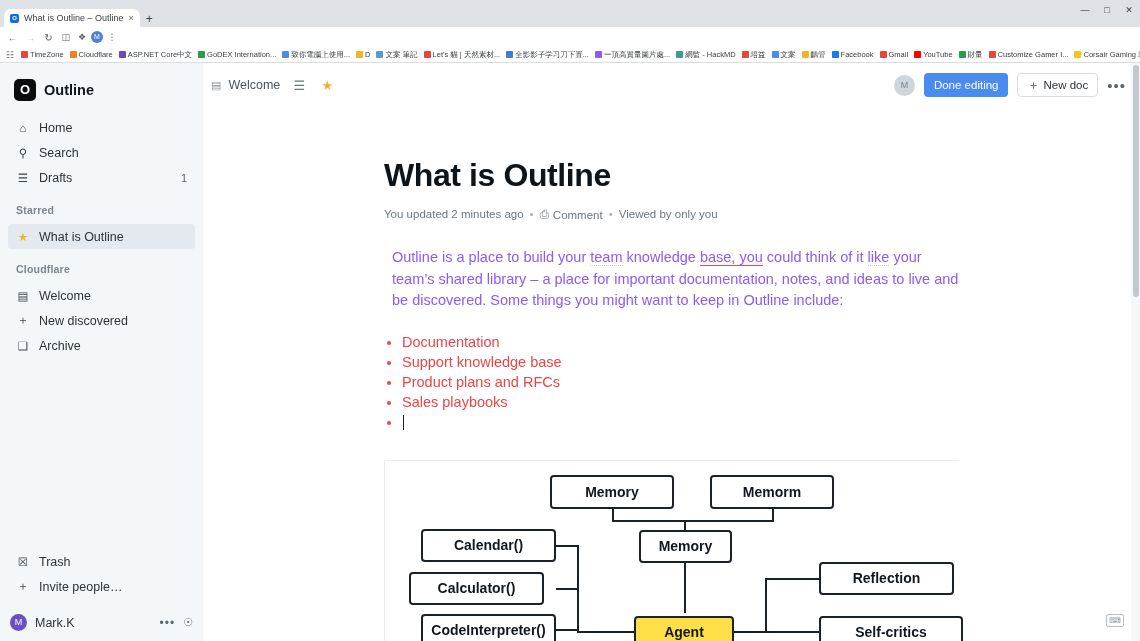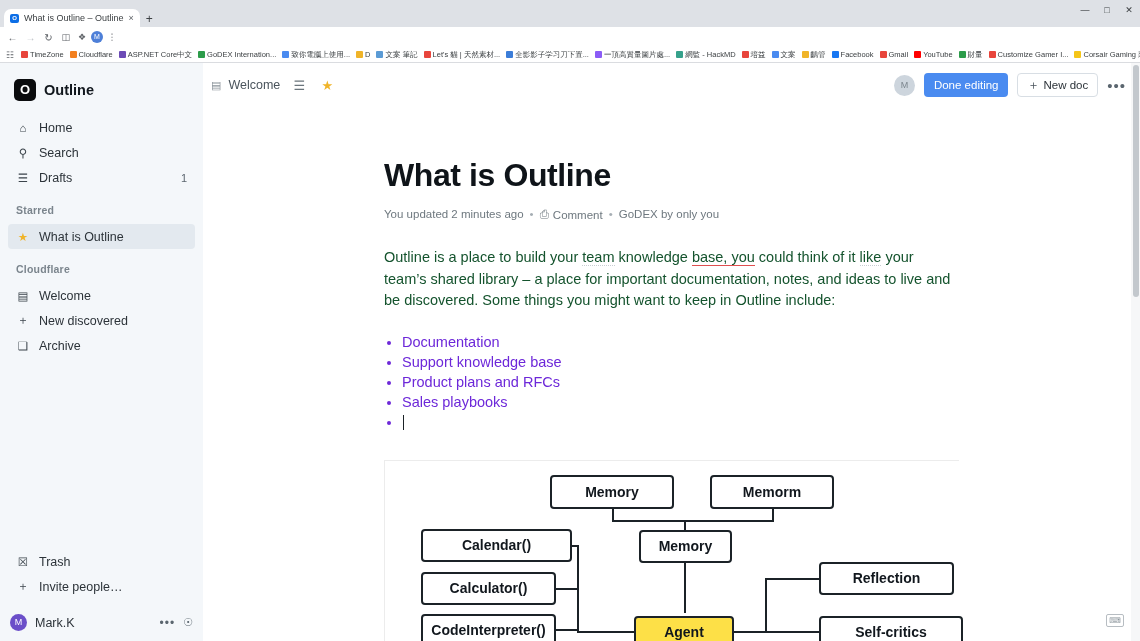--- a/index.html
+++ b/index.html
@@ -144,27 +144,27 @@
   .doc { width: 575px; margin: 0 auto; padding-top: 50px; }
   .doc-title {
     font-size: 32px; font-weight: 700; color: #0f1419; margin: 0 0 14px 0;
     letter-spacing: -0.4px;
   }
   .doc-meta { font-size: 11.5px; color: #6e787f; display: flex; align-items: flex-start; gap: 6px; flex-wrap: wrap; }
   .doc-meta .sep { color: #a6aeb4; }
   .doc-meta .cm { display: inline-flex; align-items: center; gap: 4px; }
 
   .para {
-    font-size: 14.5px; line-height: 21.5px; color: #14532d; margin: 26px 0 0 0;
+    font-size: 14.5px; line-height: 21.5px; color: #8b5cf6; margin: 26px 0 0 8px;
   }
   .sp-err { border-bottom: 1.5px dotted #c9ced3; }
   .sp-red { border-bottom: 1.5px solid #e04f4f; }
 
   .bullets { margin: 20px 0 0 0; padding-left: 18px; }
-  .bullets li { font-size: 14.5px; line-height: 20px; color: #6d28d9; margin-bottom: 0px; }
+  .bullets li { font-size: 14.5px; line-height: 20px; color: #ef4444; margin-bottom: 0px; }
   .caret {
     display: inline-block; width: 1px; height: 15px; background: #1b2227;
     vertical-align: -3px; margin-left: 1px;
   }
 
   .img-card {
     margin: 28px 0 0 0; width: 575px; background: #fff;
     border: 1px solid #ececec;
   }
   .diagram { position: relative; width: 575px; height: 230px; background: #fff; }
@@ -402,21 +402,21 @@
           <h1 class="doc-title">What is Outline</h1>
 
           <div class="doc-meta">
             <span>You updated 2 minutes ago</span>
             <span class="sep">•</span>
             <span class="cm">
               <span>⎙</span>
               <span>Comment</span>
             </span>
             <span class="sep">•</span>
-            <span>GoDEX by only you</span>
+            <span>Viewed by only you</span>
           </div>
 
           <p class="para"><span>Outline is a place to build your </span><span class="sp-err">team</span><span> knowledge </span><span class="sp-red">base, you</span><span> could think of it </span><span class="sp-err">like</span><span> your team’s shared library – a place for important documentation, notes, and ideas to live and be discovered. Some things you might want to keep in Outline include:</span></p>
 
           <ul class="bullets">
             <li>Documentation</li>
             <li>Support knowledge base</li>
             <li>Product plans and RFCs</li>
             <li>Sales playbooks</li>
             <li><span class="caret"></span></li>
@@ -435,23 +435,23 @@
               <div class="edge" style="left:171px; top:168px; width:22px; height:2px;"></div>
               <div class="edge" style="left:192px; top:84px; width:2px; height:86px;"></div>
               <div class="edge" style="left:192px; top:170px; width:57px; height:2px;"></div>
               <div class="edge" style="left:380px; top:117px; width:54px; height:2px;"></div>
               <div class="edge" style="left:380px; top:170px; width:54px; height:2px;"></div>
               <div class="edge" style="left:380px; top:117px; width:2px; height:55px;"></div>
               <div class="edge" style="left:349px; top:170px; width:33px; height:2px;"></div>
 
               <div class="node" style="left:165px; top:14px; width:124px; height:34px;">Memory</div>
               <div class="node" style="left:325px; top:14px; width:124px; height:34px;">Memorm</div>
-              <div class="node" style="left:36px; top:68px; width:151px; height:33px;">Calendar()</div>
+              <div class="node" style="left:36px; top:68px; width:135px; height:33px;">Calendar()</div>
               <div class="node" style="left:254px; top:69px; width:93px; height:33px;">Memory</div>
-              <div class="node" style="left:36px; top:111px; width:135px; height:33px;">Calculator()</div>
+              <div class="node" style="left:24px; top:111px; width:135px; height:33px;">Calculator()</div>
               <div class="node" style="left:434px; top:101px; width:135px; height:33px;">Reflection</div>
               <div class="node" style="left:36px; top:153px; width:135px; height:33px;">CodeInterpreter()</div>
               <div class="node pink" style="left:249px; top:155px; width:100px; height:32px;">Agent</div>
               <div class="node" style="left:434px; top:155px; width:144px; height:33px;">Self-critics</div>
             </div>
           </div>
 
         </div>
       </div>
 

